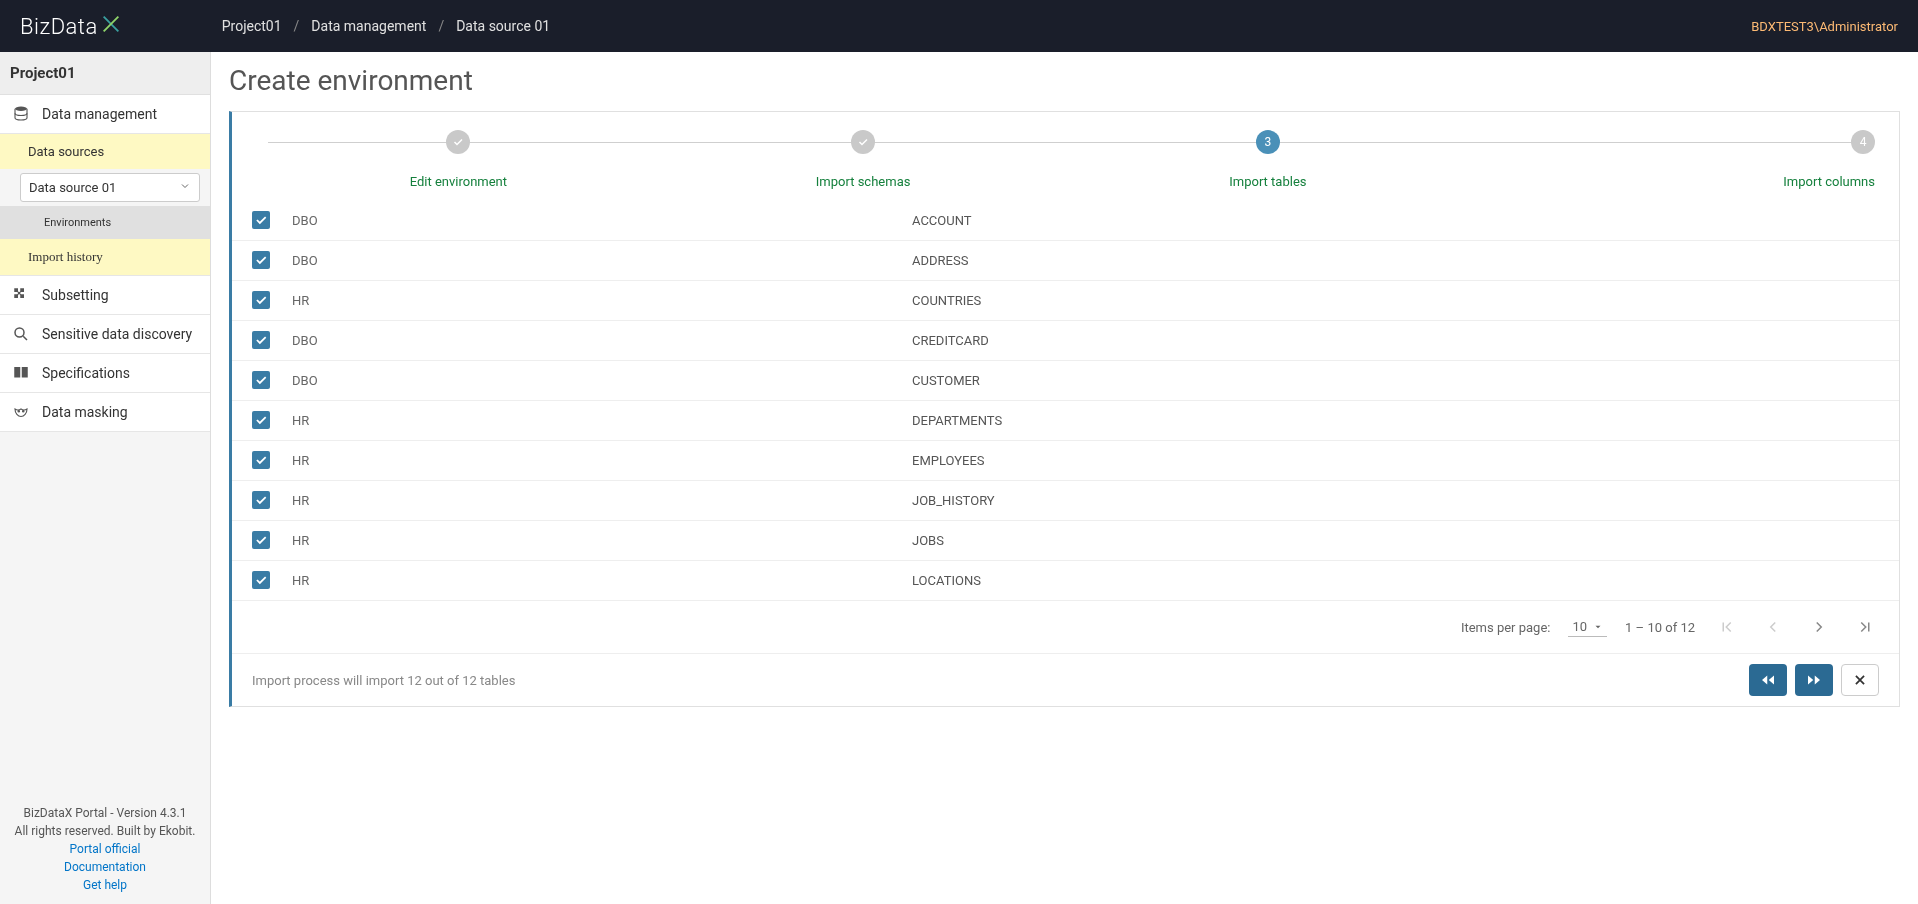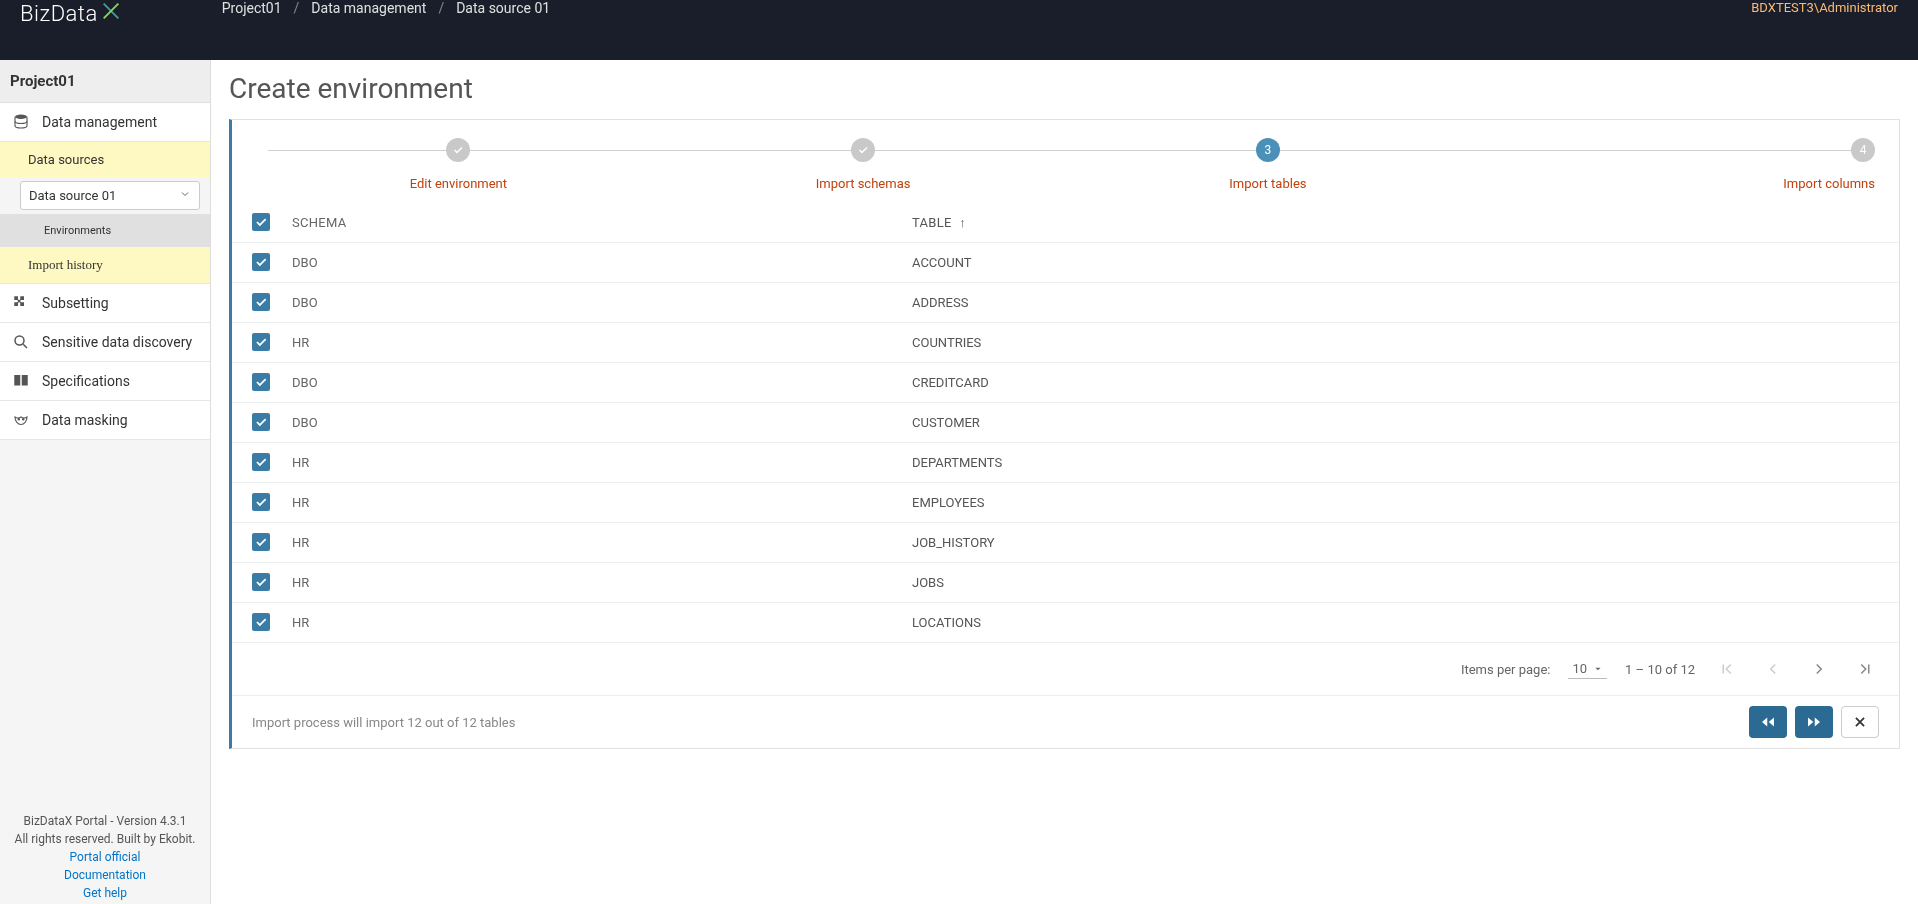--- a/index.html
+++ b/index.html
@@ -1,19 +1,19 @@
 <!DOCTYPE html>
 <html><head>
 <meta charset="utf-8">
 <style>
 * { box-sizing: border-box; margin: 0; padding: 0; }
 body { font-family: -apple-system, BlinkMacSystemFont, "Segoe UI", Roboto, Arial, sans-serif; font-size: 14px; color: #333; background: #fff; }
 
 
-.topbar { background: #1a1e2a; color: #fff; height: 60px; display: flex; align-items: flex-start; padding: 0 20px; }
+.topbar { background: #1a1e2a; color: #fff; height: 52px; display: flex; align-items: center; padding: 0 20px; }
 .logo { font-size: 22px; font-weight: 300; letter-spacing: 0.5px; display: flex; align-items: center; }
 .logo-x { display:inline-block; margin-left:2px; }
 .breadcrumb { margin-left: 100px; display: flex; align-items: center; gap: 12px; font-size: 14px; color:#e0e0e0; }
 .breadcrumb .sep { color: #888; }
 .user-label { margin-left: auto; font-size: 13px; color:#fdba74; }
 
 
 .layout { display: flex; height: calc(100vh - 52px); min-height: 682px; }
 .sidebar { width: 211px; background: #f5f5f5; border-right: 1px solid #ddd; display: flex; flex-direction: column; }
 .main { flex: 1; padding: 12px 18px 0 18px; overflow-y:auto; background:#fff; min-width:0;}
@@ -35,21 +35,21 @@
 
 .card { border: 1px solid #e0e0e0; border-left: 3px solid #3a7ca5; background:#fff; }
 .stepper { display:flex; padding: 18px 24px 12px 24px; position:relative; }
 .step { flex:1; display:flex; flex-direction:column; align-items:center; position:relative; }
 .step:first-child { align-items:flex-start; }
 .step:last-child { align-items:flex-end; }
 .step-line { position:absolute; top:30px; left:36px; right:36px; height:1px; background:#cfcfcf; z-index:0;}
 .step-circle { width:24px; height:24px; border-radius:50%; display:flex; align-items:center; justify-content:center; font-size:12px; z-index:1; position:relative; background:#c9c9c9; color:#fff;}
 .step-circle.done { background:#c9c9c9; }
 .step-circle.active { background:#4a90b8; }
-.step-label { margin-top: 14px; font-size:13px; color:#c2410c;}
+.step-label { margin-top: 20px; font-size:13px; color:#15803d;}
 .step:last-child .step-label { text-align:right; }
 .step:first-child .step-label { text-align:left; }
 
 
 .tbl { width:100%; }
 .tbl-head, .tbl-row { display:flex; align-items:center; padding: 10px 20px; border-bottom:1px solid #eee; }
 .tbl-head { color:#888; font-size:12px; letter-spacing:0.3px; }
 .col-check { width:40px; flex-shrink:0; }
 .col-schema { flex:0 0 620px; color:#666; font-size:13px; }
 .col-table { flex:1; color:#555; font-size:13px; }
@@ -214,34 +214,20 @@
           <div class="step-label">Import tables</div>
         </div>
 
         <div class="step">
           <div class="step-circle">4</div>
           <div class="step-label">Import columns</div>
         </div>
       </div>
 
       <div class="tbl">
-        <div class="tbl-head">
-          <div class="col-check">
-            <span class="chk">
-              <svg viewBox="0 0 24 24">
-                  <path d="M5 12l5 5L20 7" fill="none" stroke="#fff" stroke-width="3"></path>
-                </svg>
-            </span>
-          </div>
-          <div class="col-schema">SCHEMA</div>
-          <div class="col-table">
-            <span>TABLE</span>
-            <span class="sort-arrow">↑</span>
-          </div>
-        </div>
         <div id="rows">
             <div class="tbl-row">
               <div class="col-check"><span class="chk">
                   <svg viewBox="0 0 24 24">
                     <path d="M5 12l5 5L20 7" fill="none" stroke="#fff" stroke-width="3"></path>
                   </svg>
                 </span></div>
               <div class="col-schema">DBO</div>
               <div class="col-table">ACCOUNT</div>
             </div>

